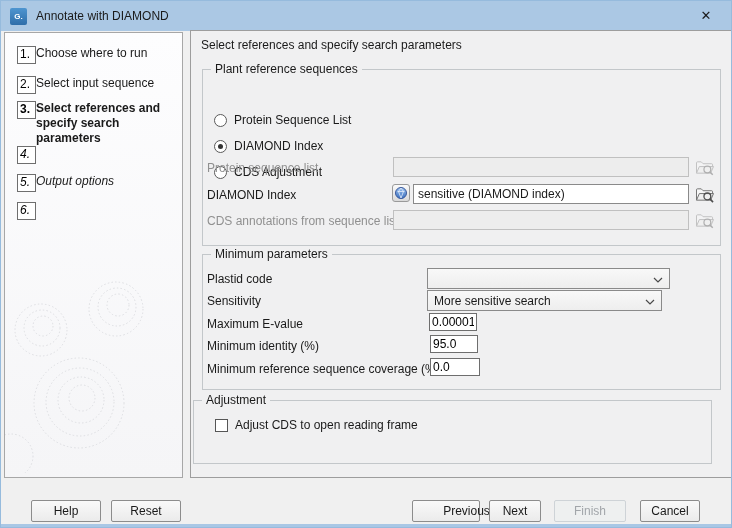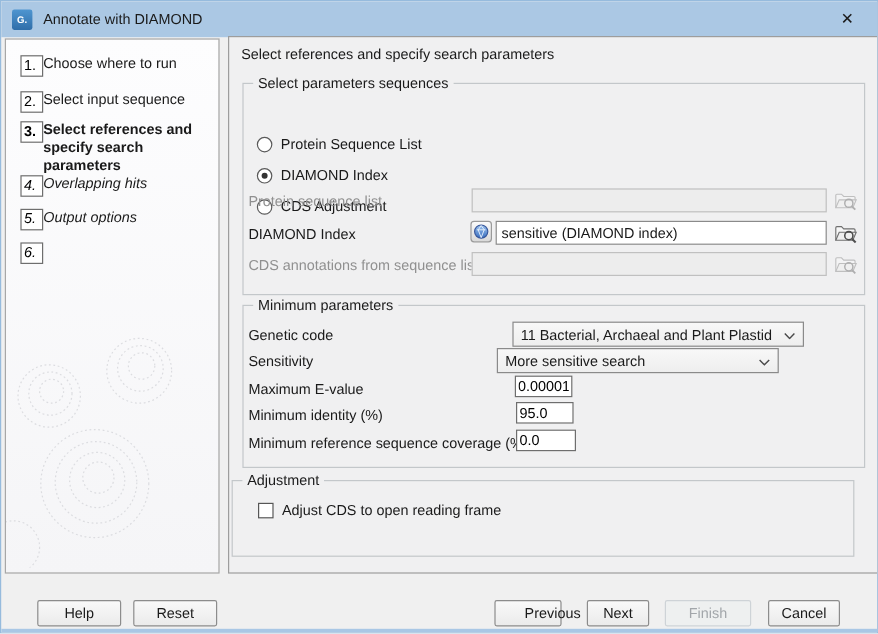--- a/index.html
+++ b/index.html
@@ -121,21 +121,20 @@
     <div class="step s2">
       <span class="num">2.</span>
       <span class="lbl">Select input sequence</span>
     </div>
     <div class="step s3 bold">
       <span class="num">3.</span>
       <span class="lbl">Select references and specify search parameters</span>
     </div>
     <div class="step s4 italic">
       <span class="num">4.</span>
-      <span class="lbl">Overlapping hits</span>
     </div>
     <div class="step s5 italic">
       <span class="num">5.</span>
       <span class="lbl">Output options</span>
     </div>
     <div class="step s6 italic">
       <span class="num">6.</span>
     </div>
 
     <svg class="watermark" width="175" height="230" viewBox="0 0 175 230">
@@ -152,21 +151,21 @@
           <circle cx="74" cy="160" r="45"></circle>
         <circle cx="6" cy="213" r="22"></circle>
       </g>
     </svg>
   </div>
 
   <div class="main">
     <div class="main-header">Select references and specify search parameters</div>
 
     <div class="group g1">
-      <span class="group-legend">Select parameters sequences</span>
+      <span class="group-legend">Plant reference sequences</span>
     </div>
     <div class="row-abs" style="left:23px; top:82px;">
       <span class="radio"></span>
       <span>Protein Sequence List</span>
     </div>
     <div class="row-abs" style="left:23px; top:108px;">
       <span class="radio checked"></span>
       <span>DIAMOND Index</span>
     </div>
     <div class="row-abs" style="left:23px; top:134px;">
@@ -215,31 +214,30 @@
         <path d="M1 15 V4 q0-1 1-1 h4 l2 2 h9 q1 0 1 1 v3" fill="#f7f7f7" stroke="#8f8f8f"></path>
         <path d="M1 15 L4 8 h15 l-3 7 z" fill="#efefef" stroke="#8f8f8f"></path>
         <circle cx="12.5" cy="11" r="3.6" fill="none" stroke="#6f6f6f" stroke-width="1.3"></circle>
         <line x1="15.2" y1="13.7" x2="18.2" y2="16.7" stroke="#6f6f6f" stroke-width="1.6"></line>
       </svg>
     </div>
 
     <div class="group g2">
       <span class="group-legend">Minimum parameters</span>
     </div>
-    <div class="row-abs" style="left:16px; top:240px; height:16px;">Genetic code</div>
+    <div class="row-abs" style="left:16px; top:240px; height:16px;">Plastid code</div>
     <div class="select" style="position:absolute; left:236px; top:237px; width:243px;">
-      <span>11 Bacterial, Archaeal and Plant Plastid</span>
       <span class="chev">
         <svg width="10" height="6" viewBox="0 0 10 6">
             <path d="M1 1 L5 5 L9 1" fill="none" stroke="#4a4a4a" stroke-width="1.2"></path>
           </svg>
       </span>
     </div>
     <div class="row-abs" style="left:16px; top:262px; height:16px;text-align:right;">Sensitivity</div>
-    <div class="select" style="position:absolute; left:223px; top:259px; width:235px;">
+    <div class="select" style="position:absolute; left:236px; top:259px; width:235px;">
       <span>More sensitive search</span>
       <span class="chev">
         <svg width="10" height="6" viewBox="0 0 10 6">
             <path d="M1 1 L5 5 L9 1" fill="none" stroke="#4a4a4a" stroke-width="1.2"></path>
           </svg>
       </span>
     </div>
     <div class="row-abs" style="left:16px; top:285px; height:16px;">Maximum E-value</div>
     <input class="num" style="position: absolute; left: 238px; top: 282px; width: 48px;" value="0.00001">
     <div class="row-abs" style="left:16px; top:307px; height:16px;">Minimum identity (%)</div>
@@ -251,19 +249,19 @@
       <span class="group-legend">Adjustment</span>
     </div>
     <div class="row-abs" style="left:24px; top:387px;">
       <span class="checkbox"></span>
       <span>Adjust CDS to open reading frame</span>
     </div>
   </div>
 
   <div class="btn" style="left:30px; width:70px;">Help</div>
   <div class="btn" style="left:110px; width:70px;">Reset</div>
-  <div class="btn" style="left:411px; width:56px;padding-left:41px;">Previous</div>
+  <div class="btn" style="left:411px; width:68px;padding-left:41px;">Previous</div>
   <div class="btn" style="left:488px; width:52px;">Next</div>
   <div class="btn disabled" style="left:553px; width:72px;">Finish</div>
   <div class="btn" style="left:639px; width:60px;">Cancel</div>
 
   <div class="bottom-edge"></div>
 </div>
 
 </body></html>

